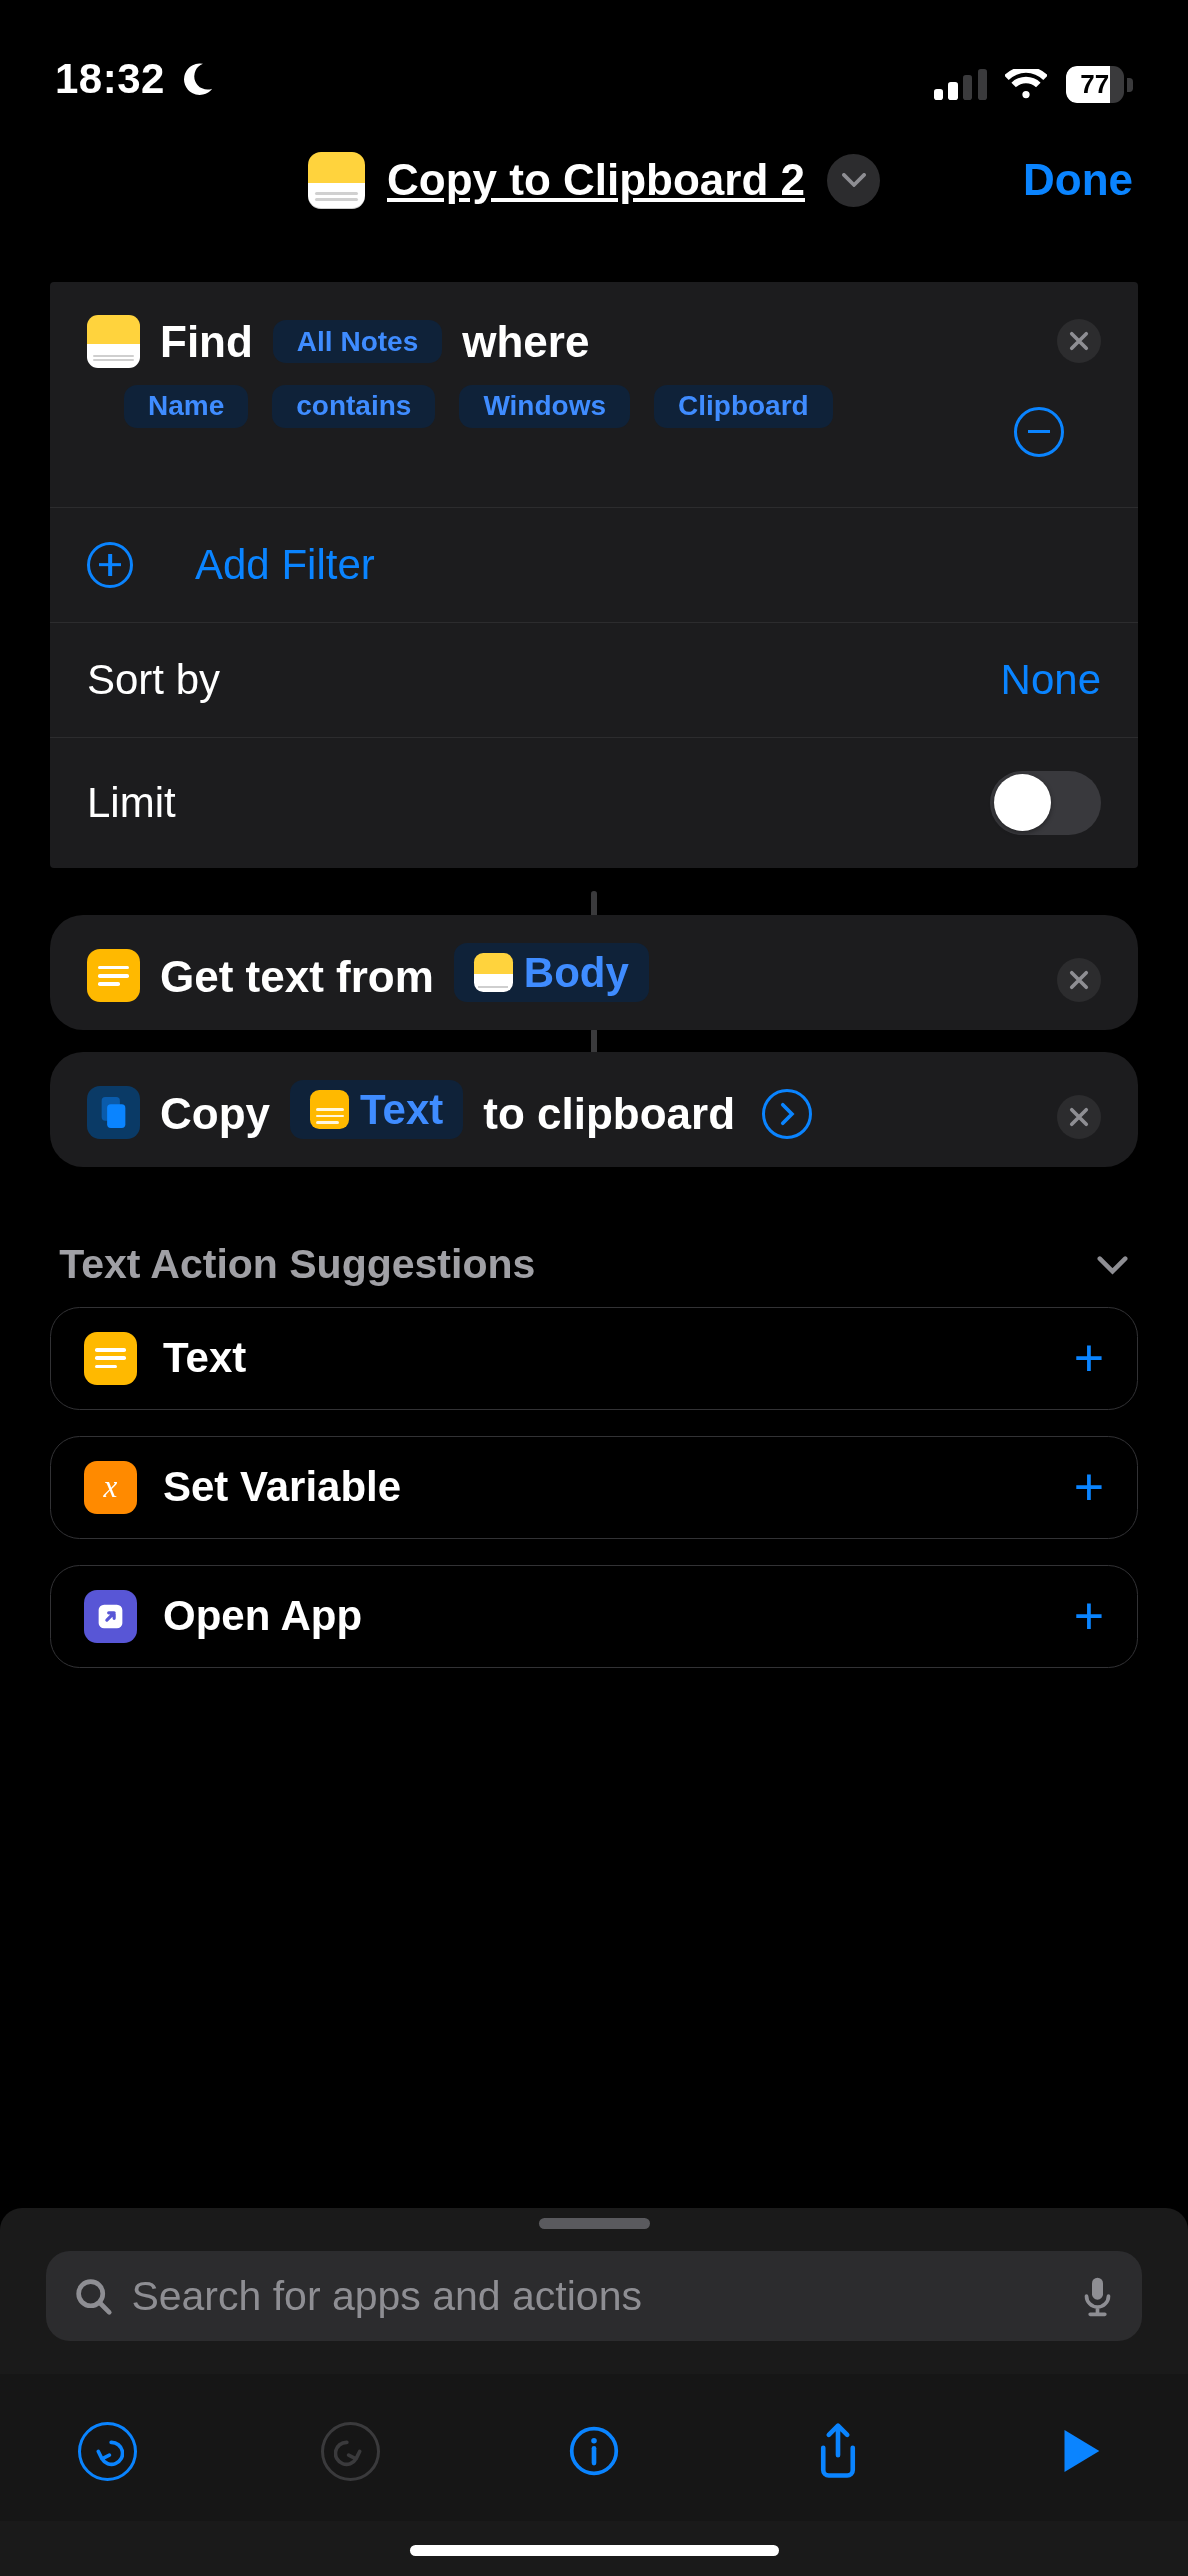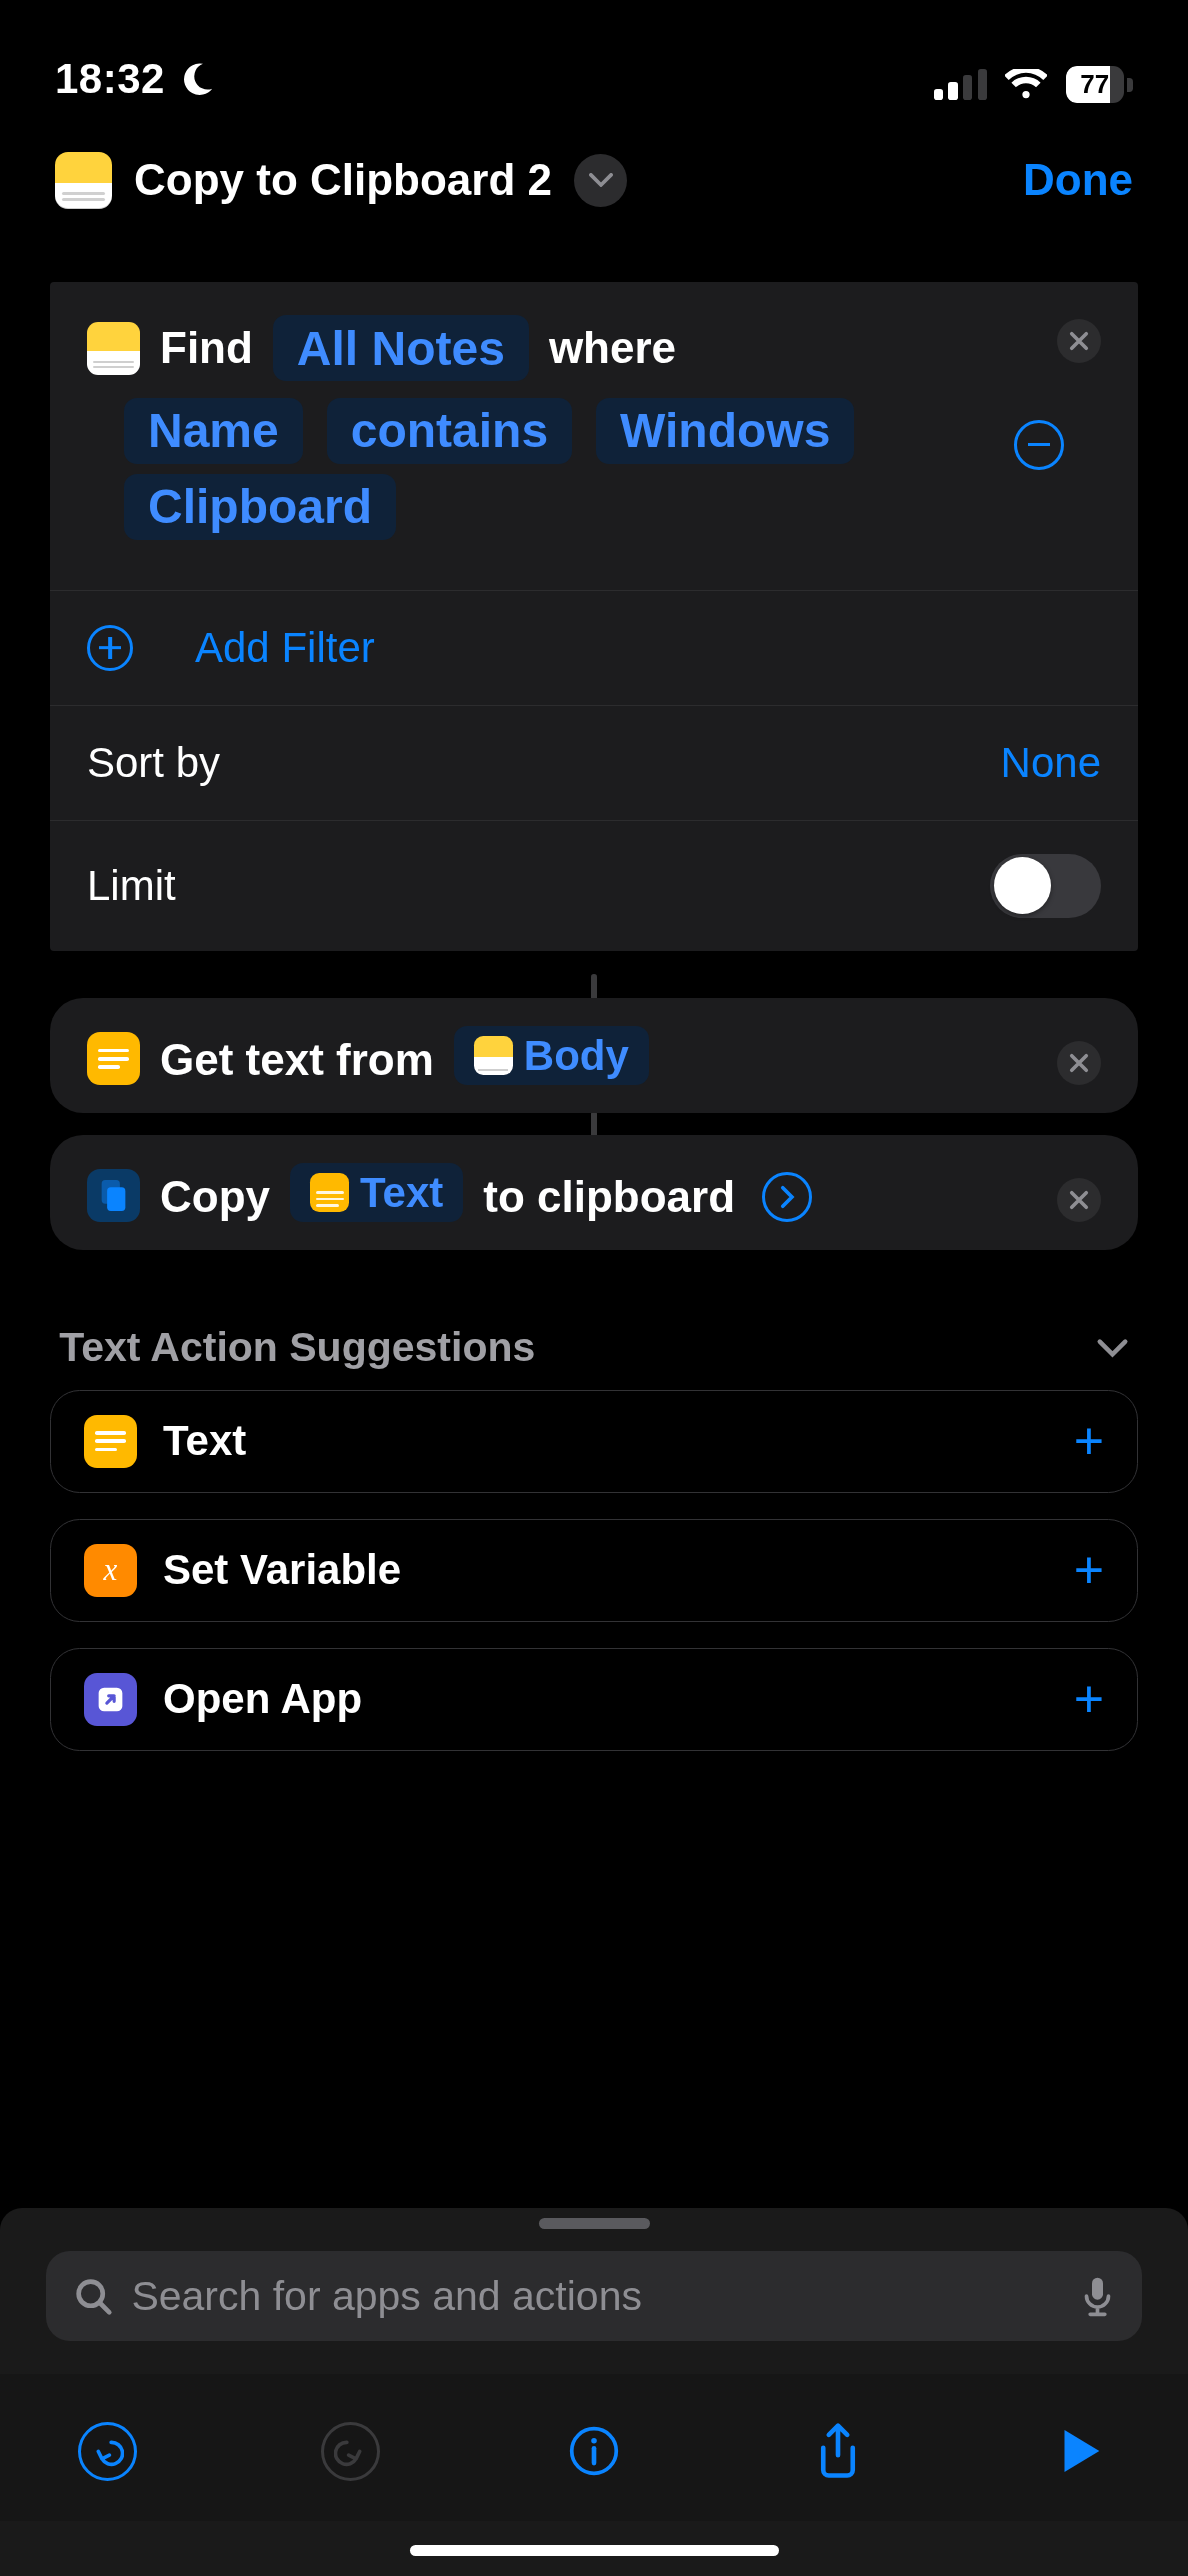--- a/index.html
+++ b/index.html
@@ -41,23 +41,24 @@
   .battery-body { position: relative; width: 58px; height: 37px; border-radius: 11px; background: #3a3a3c; overflow: hidden; }
   .battery-fill { position: absolute; left: 0; top: 0; bottom: 0; width: 77%; background: #fff; border-radius: 11px 0 0 11px; }
   .battery-text { position: absolute; inset: 0; display: flex; align-items: center; justify-content: center; color: #000; font-size: 26px; font-weight: 700; }
   .battery-cap { width: 6.4px; height: 14.7px; background: #3a3a3c; border-radius: 0 3.7px 3.7px 0; margin-left: 2.8px; }
 
   
   .nav-bar {
     height: 120px;
     display: flex;
     align-items: center;
-    justify-content: flex-start;
+    justify-content: center;
     position: relative;
     padding: 0 55px;
+    text-decoration: underline;
   }
   .nav-done { position: absolute; right: 55px; color: var(--blue); font-size: 44px; font-weight: 600; }
   .nav-title-wrap { display: flex; align-items: center; gap: 22px; }
   .notes-app-icon { width: 57px; height: 57px; border-radius: 13px; background: linear-gradient(#ffd33d 0 55%, #fff 55% 100%); box-shadow: inset 0 -0.9px 0 rgba(0,0,0,.2); display:flex; flex-direction:column; justify-content:flex-end; padding-bottom:5.5px; }
   .notes-app-icon .nl { height:2.8px; background:#d0d0d0; margin:1.8px 7.4px; border-radius:1.8px; }
   .nav-title { font-size: 44px; font-weight: 700; }
   .nav-chevron-btn { width: 53px; height: 53px; border-radius: 27px; background: #2c2c2e; display: flex; align-items: center; justify-content: center; }
   .nav-chevron { color: #8e8e93; }
 
   
@@ -65,21 +66,21 @@
 
   .card { background: var(--card); border-radius: 4px; overflow: hidden; margin-bottom: 33px; }
 
   
   .find-row { padding: 33px 37px 26px 37px; display: flex; flex-direction: column; gap: 16.6px; position: relative; }
   .find-line1 { display: flex; align-items: center; gap: 20px; flex-wrap: wrap; }
   .notes-mini-icon { width: 53px; height: 53px; border-radius: 11px; background: linear-gradient(#ffd33d 0 55%, #fff 55% 100%); display:flex; flex-direction:column; justify-content:flex-end; padding-bottom:5.5px; }
   .notes-mini-icon .nl { height:1.8px; background:#cfcfcf; margin:1.4px 6.4px; border-radius:1.8px; }
   .action-text { font-size: 44px; font-weight: 700; }
   .action-text.normal { font-weight: 600; }
-  .chip { background: var(--chip-bg); color: var(--chip-text); font-size: 48px; font-weight: 600; padding: 5.5px 24px; border-radius: 13px; }
+  .chip { background: var(--chip-bg); color: var(--chip-text); font-size: 28px; font-weight: 600; padding: 5.5px 24px; border-radius: 13px; }
   .close-circle { position: absolute; top: 37px; right: 37px; width: 44px; height: 44px; border-radius: 22px; background: #2c2c2e; display:flex; align-items:center; justify-content:center; color:#8e8e93; font-size:28px; }
 
   .filter-row { display: flex; align-items: flex-start; padding: 0 37px 24px 37px; }
   .filter-chips { display: flex; flex-wrap: wrap; gap: 10px 24px; flex: 1; align-items: flex-end; }
   .minus-circle { width: 50px; height: 50px; border-radius: 25px; border: 3.7px solid var(--blue); display:flex; align-items:center; justify-content:center; margin-top: 22px; margin-left: 11px; }
   .minus-circle .bar { width: 22px; height: 3.7px; background: var(--blue); }
 
   .card-row { border-top: 0.9px solid var(--border); padding: 33px 37px; display: flex; align-items: center; gap: 22px; font-size: 42px; font-weight: 500; }
   .card-row .spacer { flex: 1; }
   .plus-circle { width: 46px; height: 46px; border-radius: 23px; border: 3.7px solid var(--blue); position: relative; }

